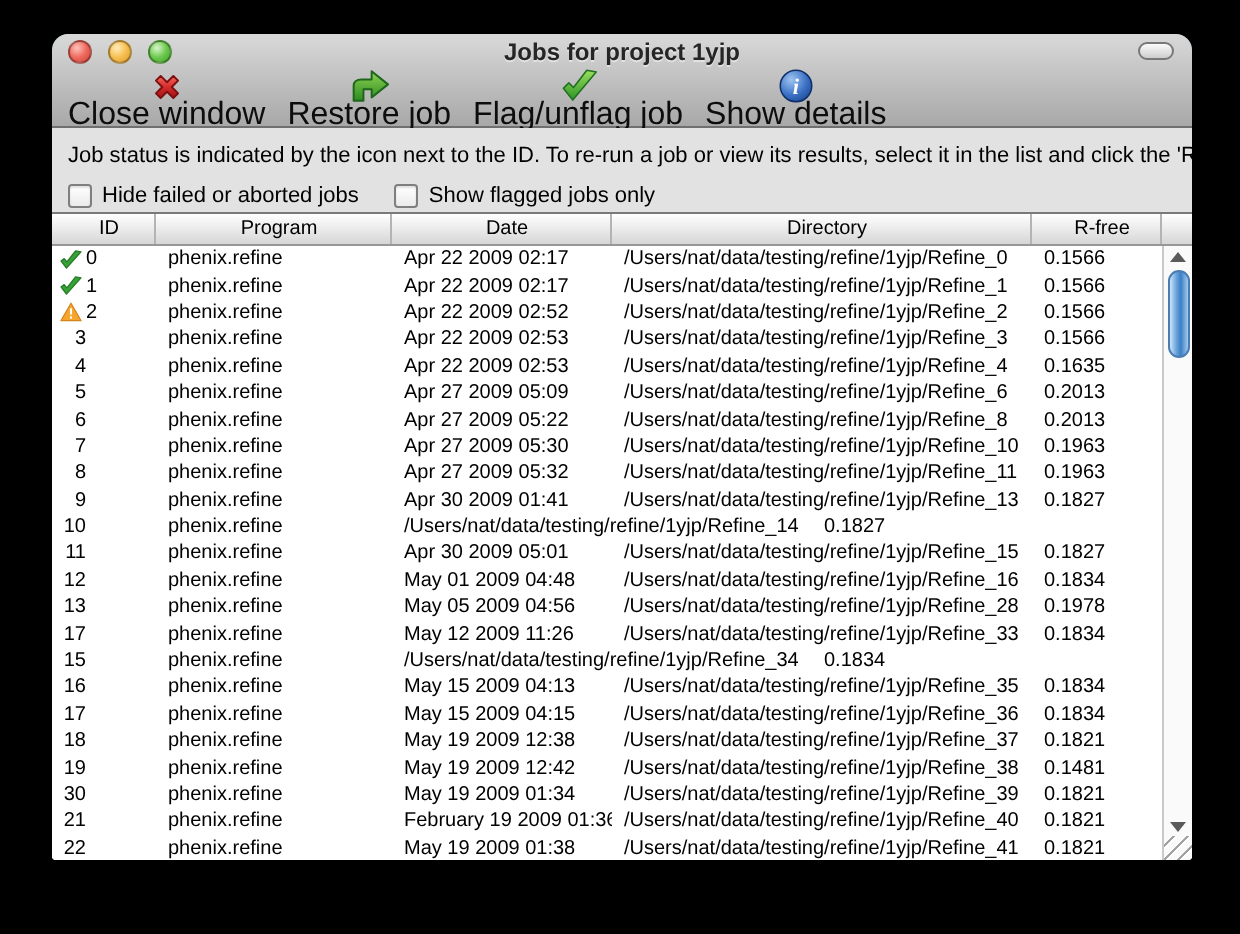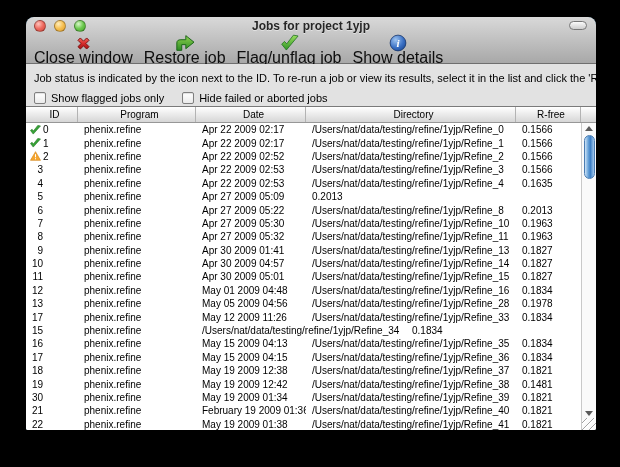--- a/index.html
+++ b/index.html
@@ -141,25 +141,25 @@
         <span class="tlabel">Show details</span>
       </div>
     </div>
   </div>
 
   <div class="infobar">
     <div class="info-text">Job status is indicated by the icon next to the ID. To re-run a job or view its results, select it in the list and click the 'Restore' button.</div>
     <div class="filters">
       <label class="filter">
         <span class="checkbox"></span>
-        <span>Show flagged jobs only</span>
+        <span>Hide failed or aborted jobs</span>
       </label>
       <label class="filter">
         <span class="checkbox"></span>
-        <span>Hide failed or aborted jobs</span>
+        <span>Show flagged jobs only</span>
       </label>
     </div>
   </div>
 
   <div class="table">
     <div class="thead">
       <div class="th c-id">ID</div>
       <div class="th c-prog">Program</div>
       <div class="th c-date">Date</div>
       <div class="th c-dir">Directory</div>
@@ -229,20 +229,21 @@
             <div class="td c-date">Apr 22 2009 02:53</div>
             <div class="td c-dir">/Users/nat/data/testing/refine/1yjp/Refine_4</div>
             <div class="td c-rfree">0.1635</div>
           </div>
           <div class="trow">
             <div class="td c-id idcell">
               <span class="idnum">5</span>
             </div>
             <div class="td c-prog">phenix.refine</div>
             <div class="td c-date">Apr 27 2009 05:09</div>
+            <div class="td c-dir">/Users/nat/data/testing/refine/1yjp/Refine_6</div>
             <div class="td c-rfree">0.2013</div>
           </div>
           <div class="trow">
             <div class="td c-id idcell">
               <span class="idnum">6</span>
             </div>
             <div class="td c-prog">phenix.refine</div>
             <div class="td c-date">Apr 27 2009 05:22</div>
             <div class="td c-dir">/Users/nat/data/testing/refine/1yjp/Refine_8</div>
             <div class="td c-rfree">0.2013</div>
@@ -272,21 +273,20 @@
             <div class="td c-prog">phenix.refine</div>
             <div class="td c-date">Apr 30 2009 01:41</div>
             <div class="td c-dir">/Users/nat/data/testing/refine/1yjp/Refine_13</div>
             <div class="td c-rfree">0.1827</div>
           </div>
           <div class="trow">
             <div class="td c-id idcell">
               <span class="idnum">10</span>
             </div>
             <div class="td c-prog">phenix.refine</div>
-            <div class="td c-date">Apr 30 2009 04:57</div>
             <div class="td c-dir">/Users/nat/data/testing/refine/1yjp/Refine_14</div>
             <div class="td c-rfree">0.1827</div>
           </div>
           <div class="trow">
             <div class="td c-id idcell">
               <span class="idnum">11</span>
             </div>
             <div class="td c-prog">phenix.refine</div>
             <div class="td c-date">Apr 30 2009 05:01</div>
             <div class="td c-dir">/Users/nat/data/testing/refine/1yjp/Refine_15</div>

